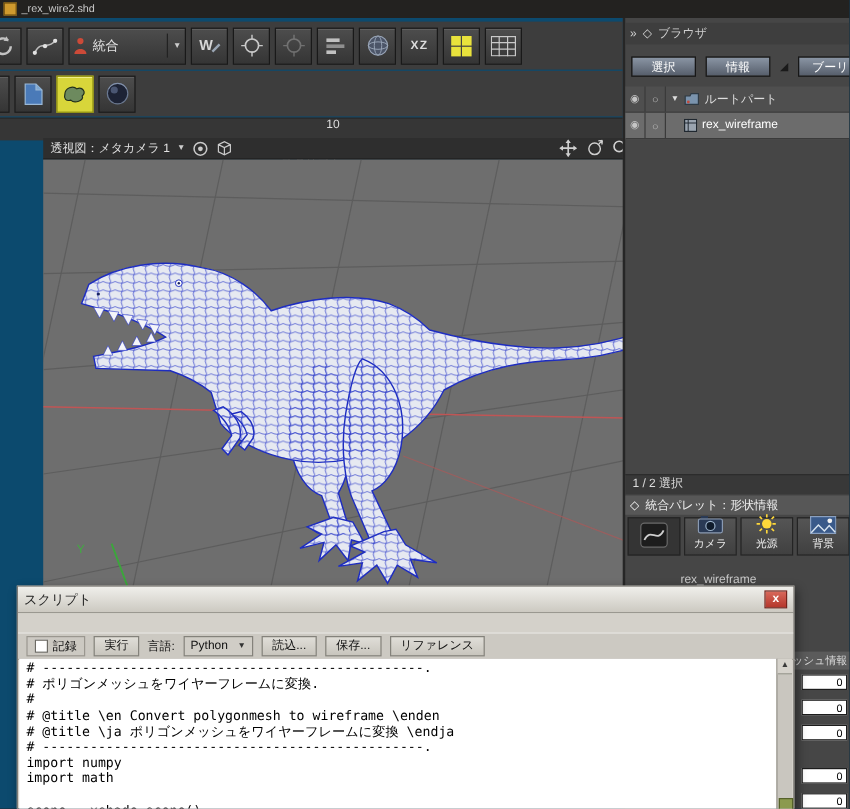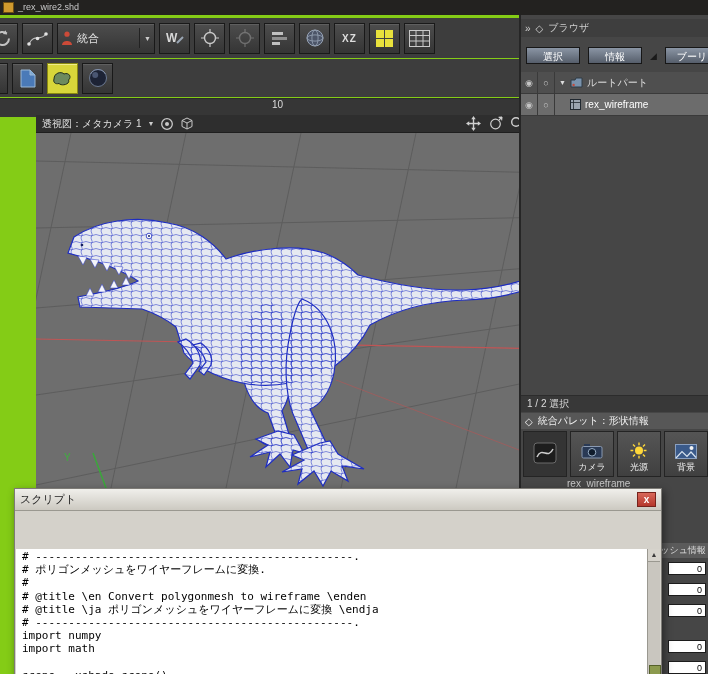--- a/index.html
+++ b/index.html
@@ -1,16 +1,16 @@
 <!DOCTYPE html>
 <html><head>
 <meta charset="utf-8">
 <style>
   html,body{margin:0;padding:0;background:#222;}
-  #root{position:relative;width:708px;height:674px;background:#84cc16;overflow:hidden;
+  #root{position:relative;width:708px;height:674px;background:#0c4a6e;overflow:hidden;
         font-family:"Liberation Sans","DejaVu Sans",sans-serif;-webkit-font-smoothing:antialiased;}
 
   
   .titlebar{position:absolute;top:0;left:0;width:708px;height:15px;background:#232220;
             color:#c9c9c9;font-size:9px;line-height:15px;display:flex;align-items:center;}
   .doc-icon{width:9px;height:9px;background:#cf9a2e;border:1px solid #6d4f12;margin:0 4px 0 3px;}
 
   
   .toolbar1{position:absolute;top:18px;left:0;width:519px;height:40px;background:#3d3d3d;
             display:flex;align-items:center;gap:4px;}
@@ -59,21 +59,21 @@
   .tcell{width:17px;height:21px;display:flex;align-items:center;justify-content:center;
          border-right:1px solid #3a3a3a;font-size:9px;color:#c5c5c5;box-sizing:border-box;}
   .texp{width:15px;text-align:center;font-size:7px;color:#ddd;}
   .tindent{width:15px;}
   .tree-label{margin-left:4px;}
   .sel-status{position:absolute;top:380px;left:0;right:0;height:16px;background:#383838;
               border-top:1px solid #2c2c2c;color:#ddd;font-size:10px;line-height:16px;padding-left:6px;}
   .pal-header{position:absolute;top:398px;left:0;right:0;height:16px;background:#575757;color:#eee;
               font-size:10px;display:flex;align-items:center;gap:5px;padding-left:4px;}
   .pal-row{position:absolute;top:416px;left:2px;display:flex;gap:3px;}
-  .pal-btn{width:44px;height:46px;background:linear-gradient(#555,#404040);border:1px solid #242424;
+  .pal-btn{width:44px;height:32px;background:linear-gradient(#555,#404040);border:1px solid #242424;
            color:#eee;font-size:9px;display:flex;flex-direction:column;align-items:center;
            justify-content:flex-end;padding-bottom:2px;gap:2px;box-sizing:border-box;}
   .pal-btn.pressed{background:#343434;justify-content:center;}
   .partial-name{position:absolute;top:463px;left:46px;color:#c8c8c8;font-size:10px;}
 
   
   .script-win{position:absolute;top:488px;left:14px;width:648px;height:200px;background:#d4d1ca;
               border:1px solid #7d7b76;box-shadow:2px 3px 8px rgba(0,0,0,.45);z-index:10;box-sizing:border-box;}
   .sw-title{height:21px;background:linear-gradient(#f0efeb,#ccc9c1);border-bottom:1px solid #9a9890;
             display:flex;align-items:center;padding:0 5px;font-size:11px;color:#222;}
@@ -462,20 +462,35 @@
       <span class="mesh-val">0</span>
     </div>
   </div>
 
   <div class="script-win">
     <div class="sw-title">
       <span>スクリプト</span>
       <span class="sw-close">x</span>
     </div>
     <div class="sw-gap"></div>
+    <div class="sw-toolbar">
+      <span class="sw-rec">
+        <span class="sw-check"></span>
+        <span>記録</span>
+      </span>
+      <span class="sw-btn">実行</span>
+      <span>言語:</span>
+      <span class="sw-select">
+        <span>Python</span>
+        <span class="caret">▼</span>
+      </span>
+      <span class="sw-btn">読込...</span>
+      <span class="sw-btn">保存...</span>
+      <span class="sw-btn">リファレンス</span>
+    </div>
     <div class="sw-code">
       <pre># ------------------------------------------------.
 # ポリゴンメッシュをワイヤーフレームに変換.
 #
 # @title \en Convert polygonmesh to wireframe \enden
 # @title \ja ポリゴンメッシュをワイヤーフレームに変換 \endja
 # ------------------------------------------------.
 import numpy
 import math
 

